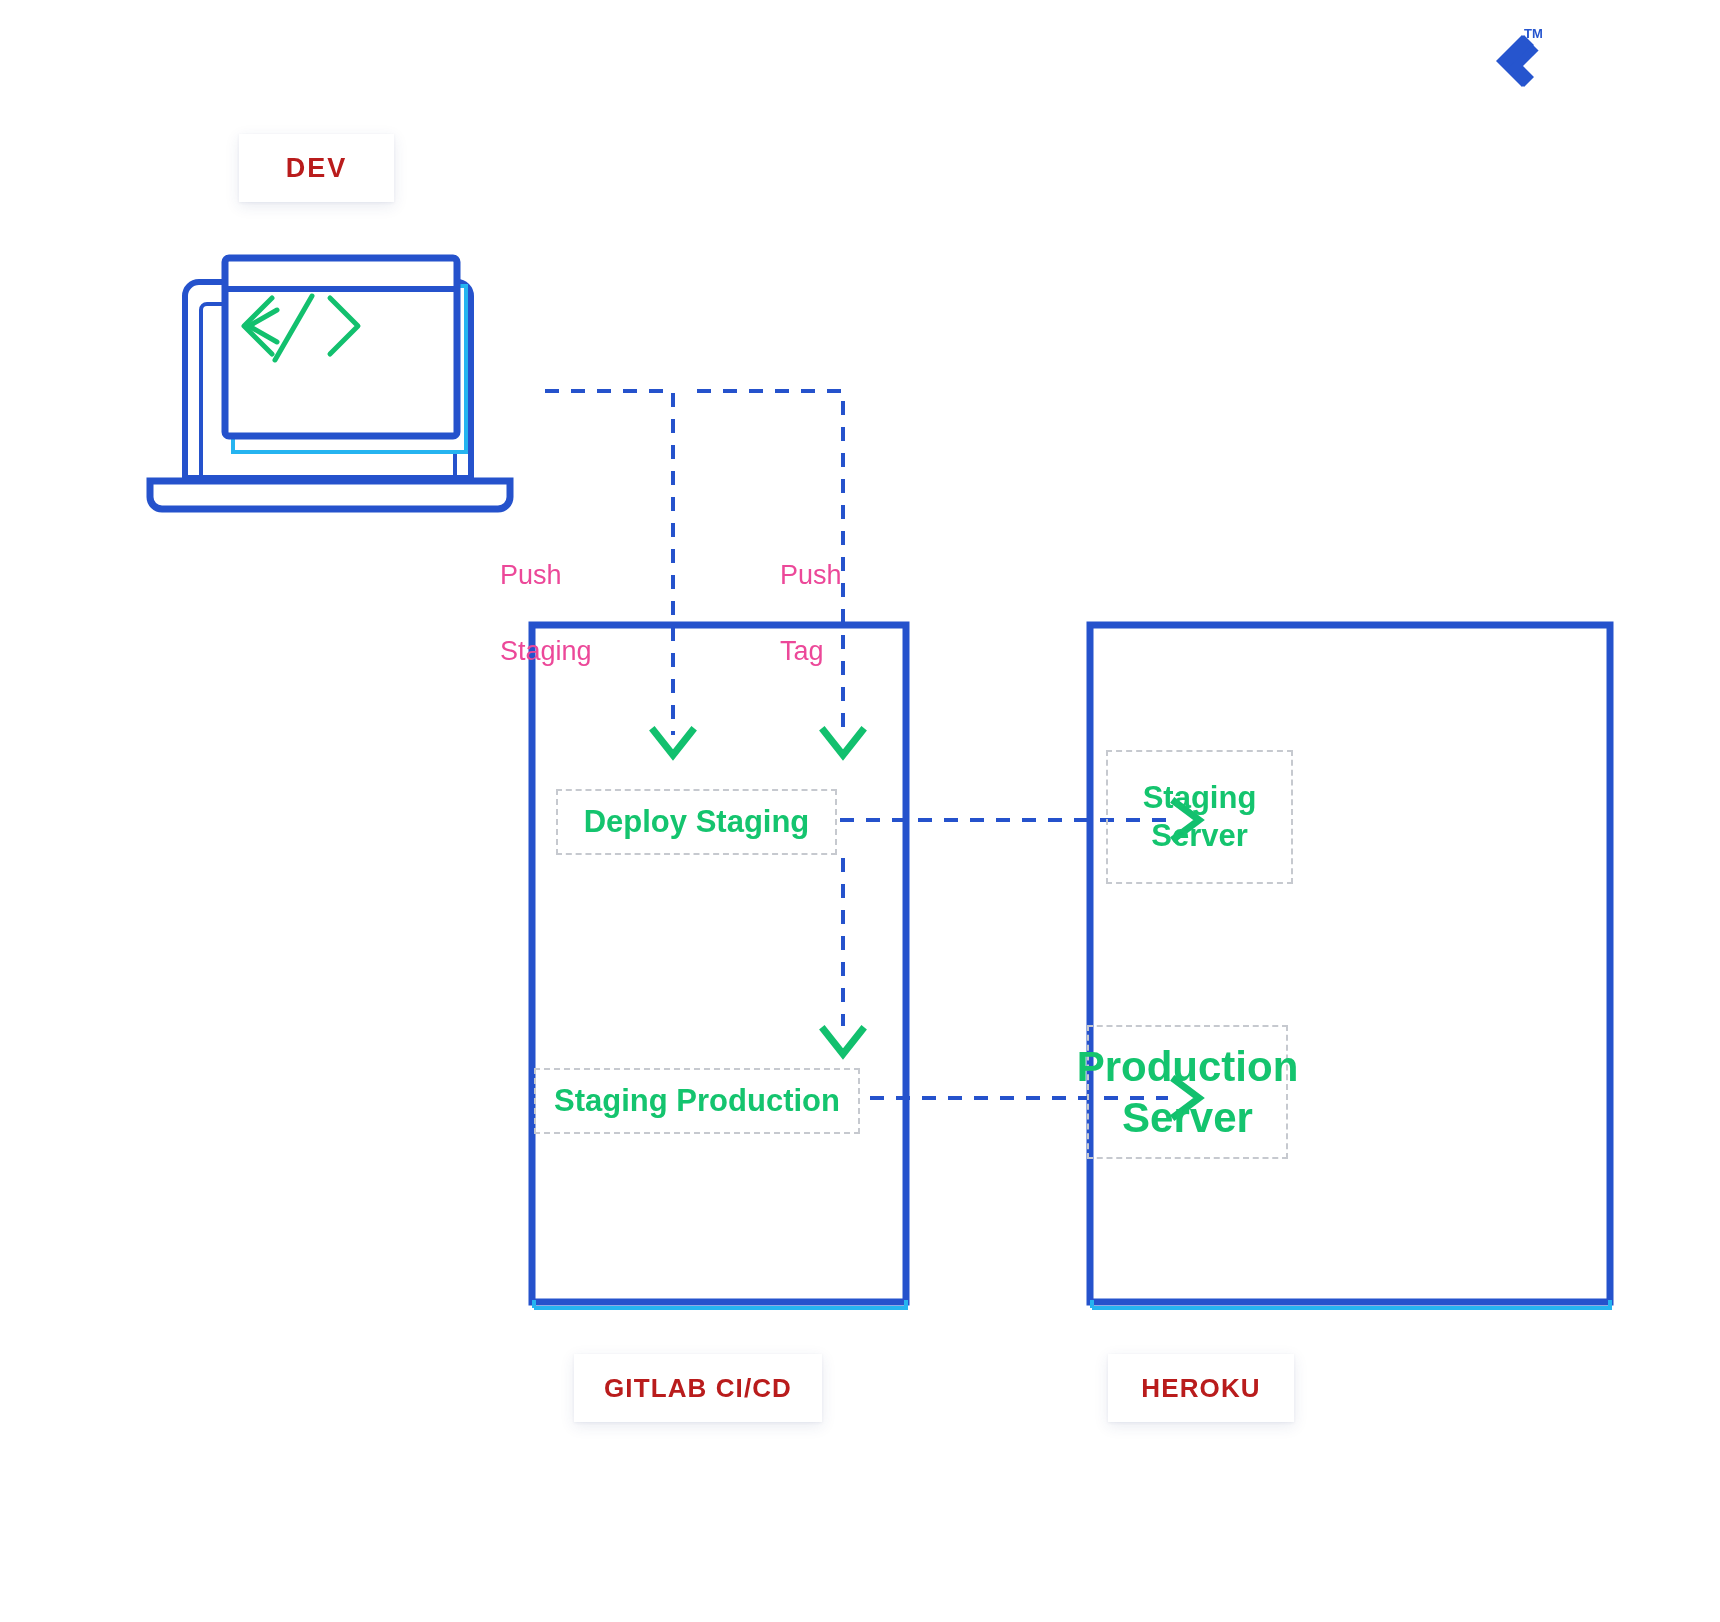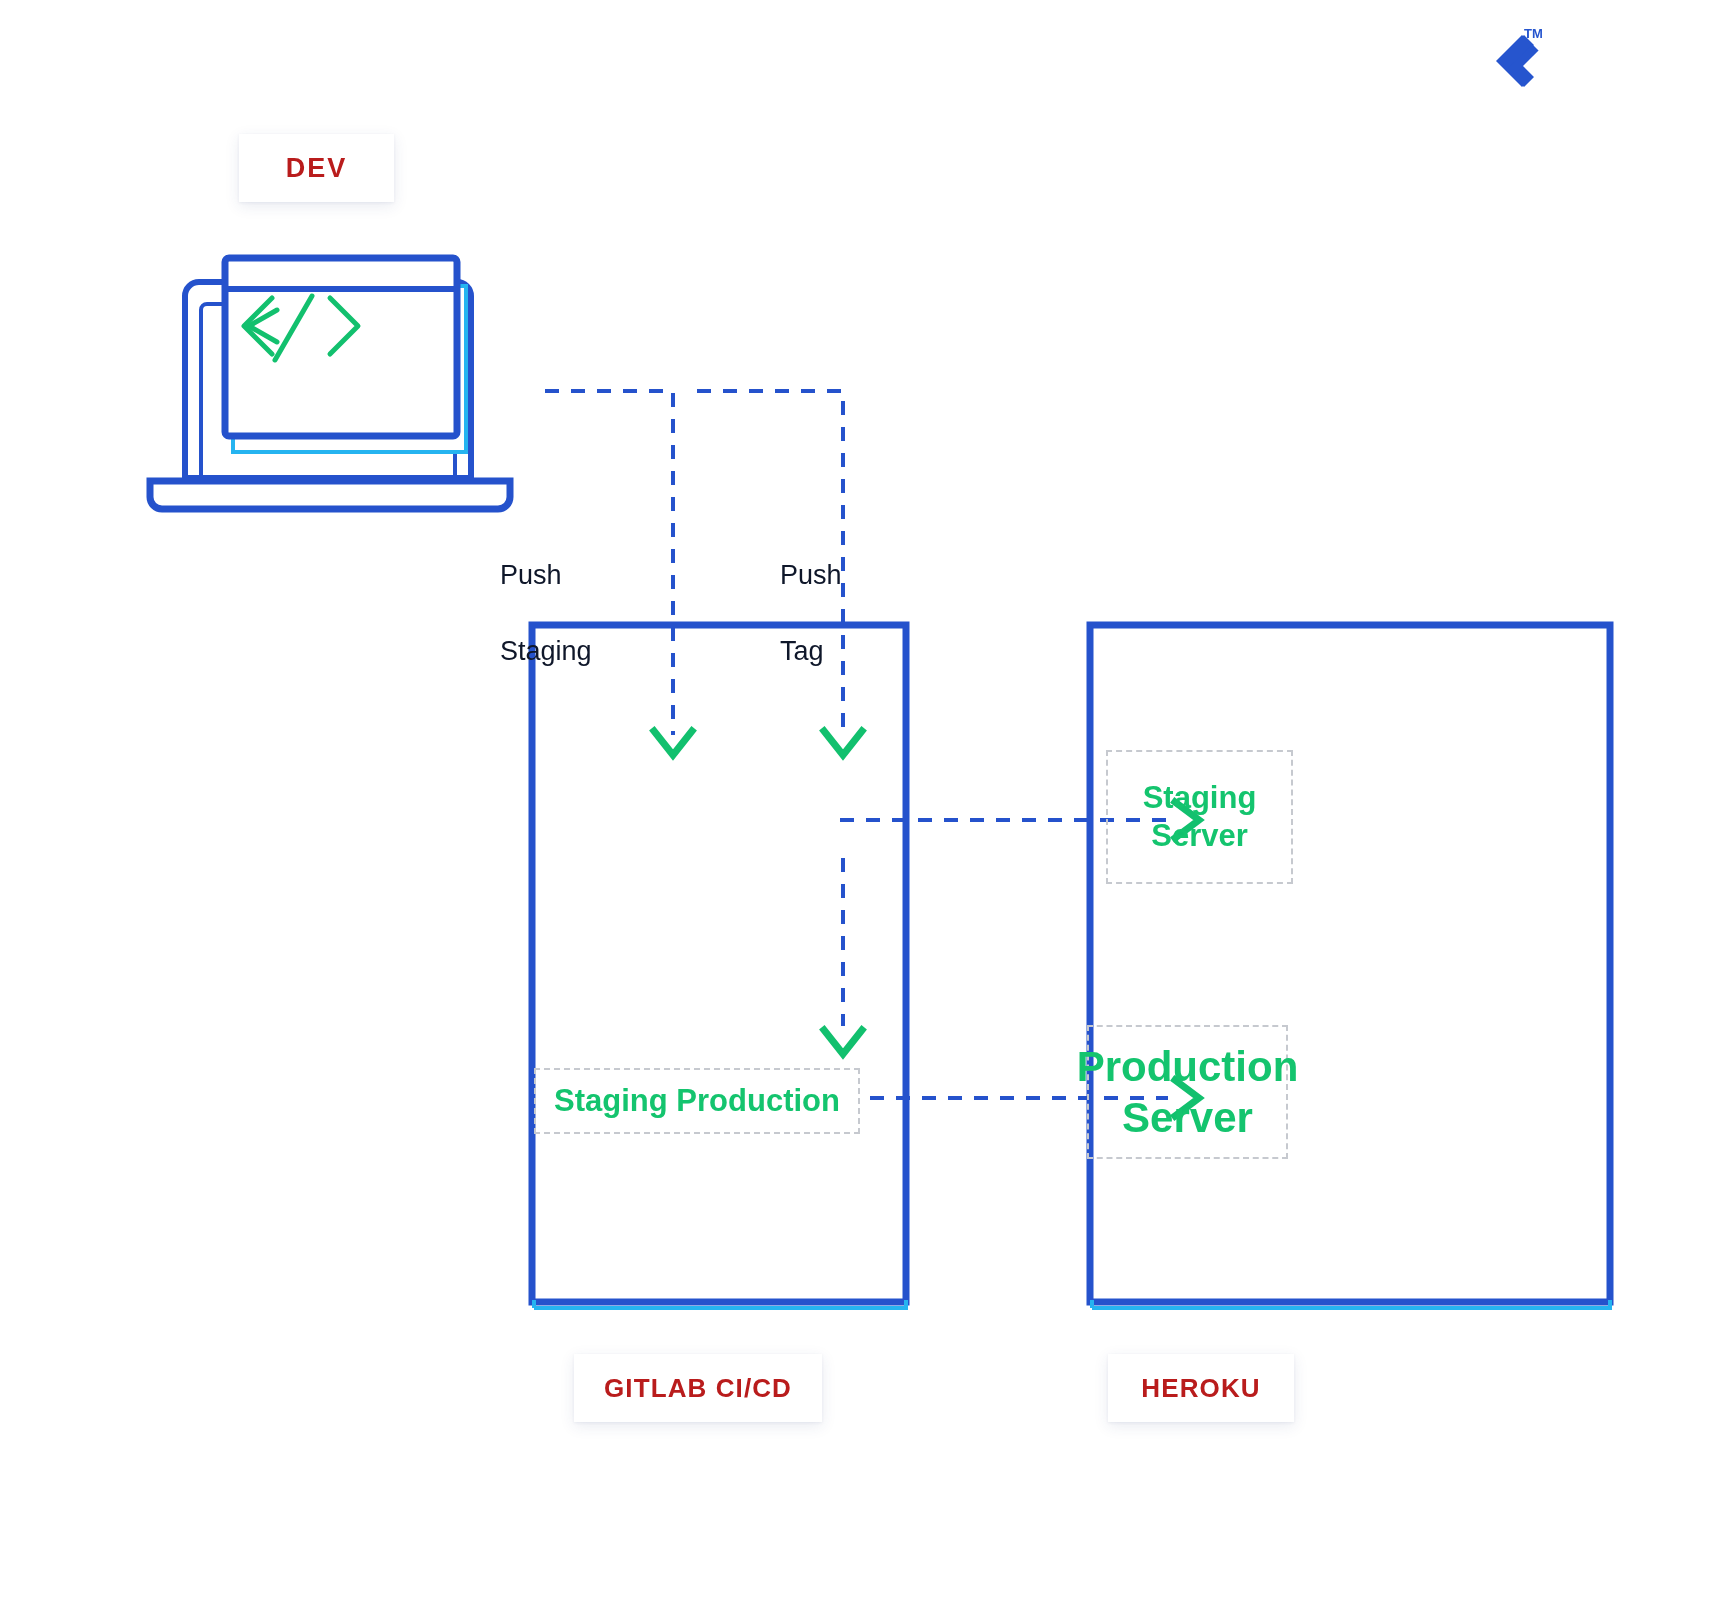--- a/index.html
+++ b/index.html
@@ -15,21 +15,21 @@
     position:absolute;background:#ffffff;
     box-shadow:0 4px 14px rgba(40,60,120,0.10), 0 1px 3px rgba(40,60,120,0.07);
     display:flex;align-items:center;justify-content:center;
     color:#b91c1c;font-weight:bold;letter-spacing:1.1px;
   }
   #chip-dev{left:239px;top:134px;width:155px;height:68px;font-size:27px;letter-spacing:2px;}
   #chip-gitlab{left:574px;top:1354px;width:248px;height:68px;font-size:26px;}
   #chip-heroku{left:1108px;top:1354px;width:186px;height:68px;font-size:26px;}
 
   .edge-label{
-    position:absolute;color:#0f172a;font-size:27px;line-height:38px;
+    position:absolute;color:#ec4899;font-size:27px;line-height:38px;
     font-weight:400;white-space:pre-line;
   }
   #lbl-push-master{left:500px;top:518px;}
   #lbl-push-tag{left:780px;top:518px;}
 
   .dbox{
     position:absolute;border:2px dashed #c6c9cf;
     display:flex;align-items:center;justify-content:center;
     color:#14c46e;font-weight:bold;text-align:center;line-height:1.22;
   }
@@ -126,20 +126,21 @@
   <div class="edge-label" id="lbl-push-master">
     <div>Push</div>
     <div>Staging</div>
   </div>
 
   <div class="edge-label" id="lbl-push-tag">
     <div>Push</div>
     <div>Tag</div>
   </div>
 
+  <div class="dbox" id="box-deploy-staging">Deploy Staging</div>
 
   <div class="dbox" id="box-deploy-production">Staging Production</div>
 
   <div class="dbox" id="box-staging-server">
     <div>
       <div>Staging</div>
       <div>Server</div>
     </div>
   </div>
 

